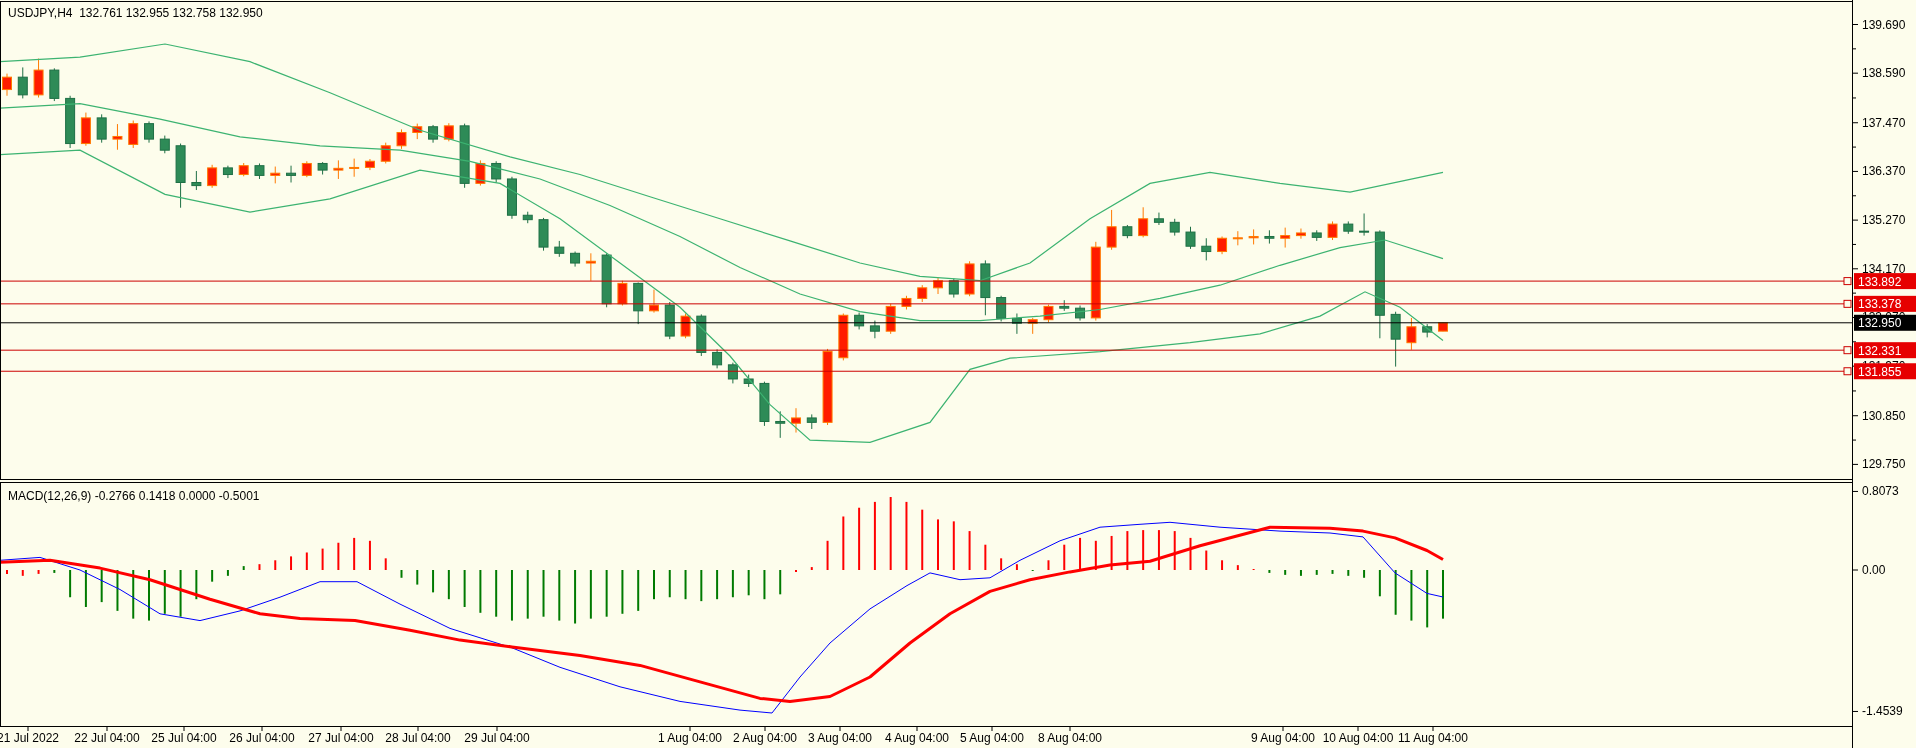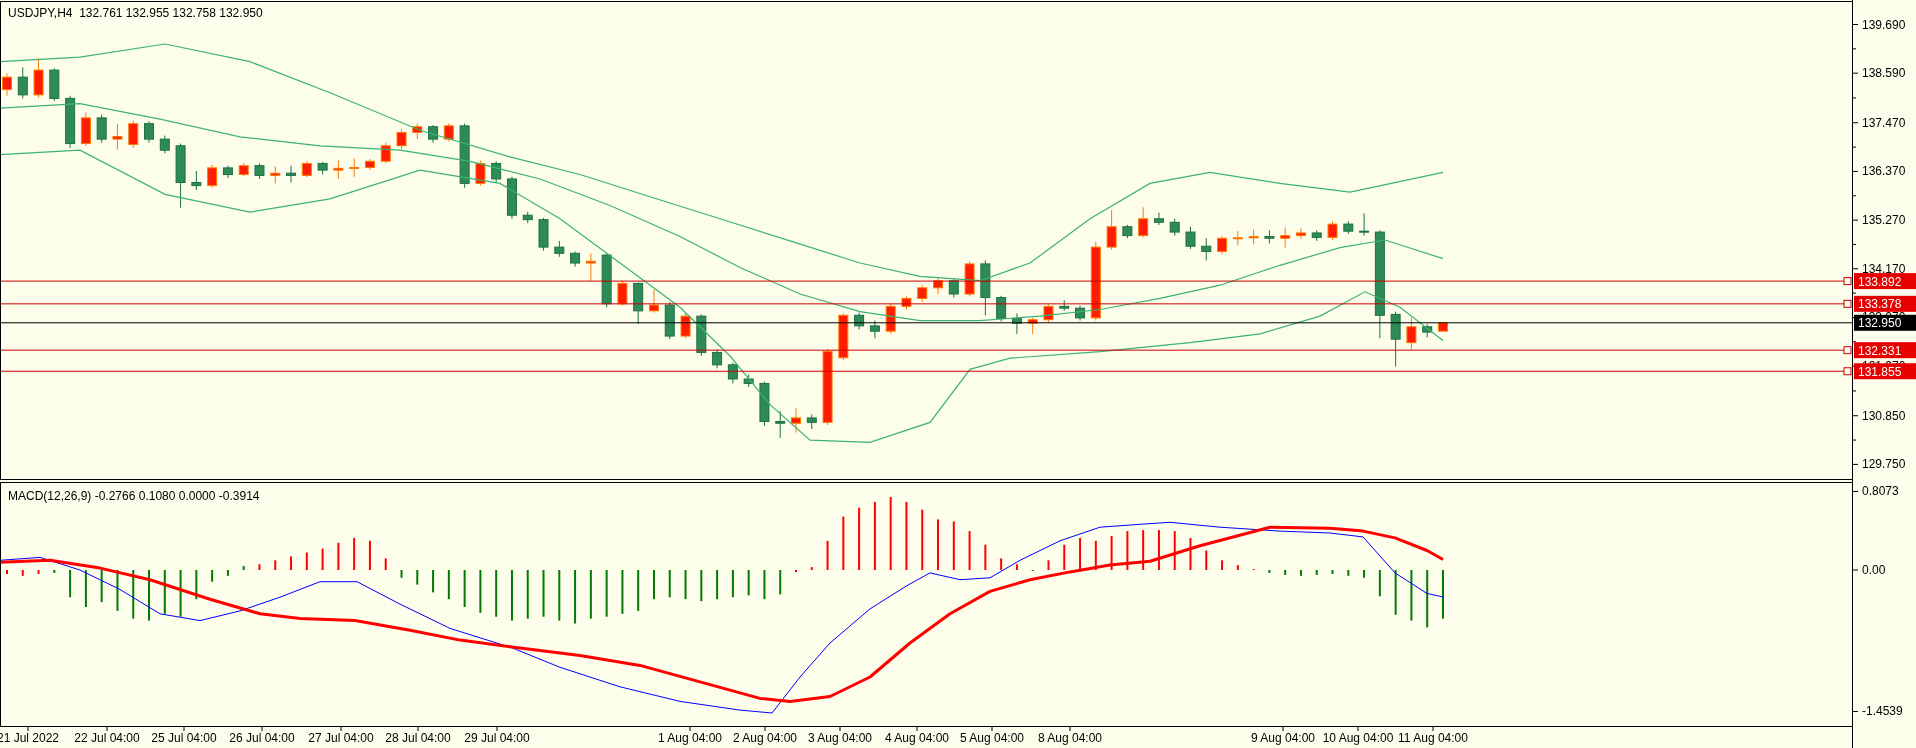--- a/index.html
+++ b/index.html
@@ -8,21 +8,21 @@
   .overlay-label{position:absolute;font-size:12px;color:#000;white-space:pre;z-index:5;}
   #title-label{left:8px;top:6px;}
   #macd-label{left:8px;top:489px;}
   svg text{font-family:"Liberation Sans","DejaVu Sans",sans-serif;}
 </style>
 </head>
 <body>
 
 <div class="screen">
   <div id="title-label" class="overlay-label">USDJPY,H4  132.761 132.955 132.758 132.950</div>
-  <div id="macd-label" class="overlay-label">MACD(12,26,9) -0.2766 0.1080 0.0000 -0.3914</div>
+  <div id="macd-label" class="overlay-label">MACD(12,26,9) -0.2766 0.1418 0.0000 -0.5001</div>
   <div id="chart-host">
       <svg width="1916" height="748" viewBox="0 0 1916 748" style="position:absolute;left:0;top:0">
         <rect x="0" y="0" width="1916" height="748" fill="#FDFDEC"></rect>
         <g>
           <line x1="7" y1="73.62415999999935" x2="7" y2="95.75215999999935" stroke="#FF7A00" stroke-width="1"></line>
           <rect x="2.5" y="77.1646399999999" width="9" height="12.39168000000005" fill="#FF1C00" stroke="#FF7A00" stroke-width="1"></rect>
           <line x1="22.78" y1="67.42831999999996" x2="22.78" y2="98.40751999999945" stroke="#1E6F45" stroke-width="1"></line>
           <rect x="18.28" y="77.1646399999999" width="9" height="17.70240000000024" fill="#2E8B57" stroke="#1E6F45" stroke-width="1"></rect>
           <line x1="38.56" y1="58.577120000000455" x2="38.56" y2="97.52240000000025" stroke="#FF7A00" stroke-width="1"></line>
           <rect x="34.06" y="70.08368000000004" width="9" height="24.7833600000001" fill="#FF1C00" stroke="#FF7A00" stroke-width="1"></rect>

